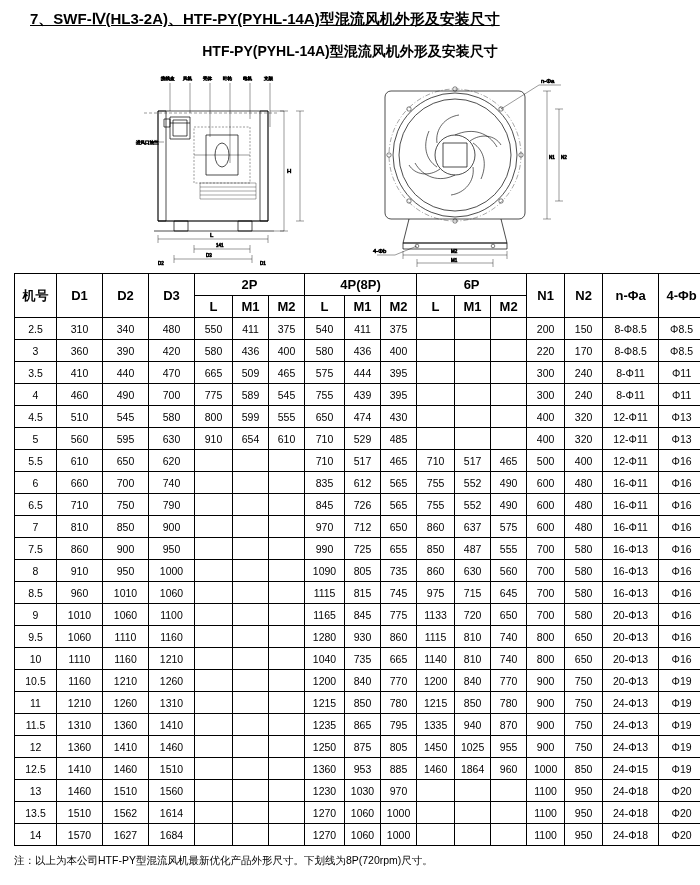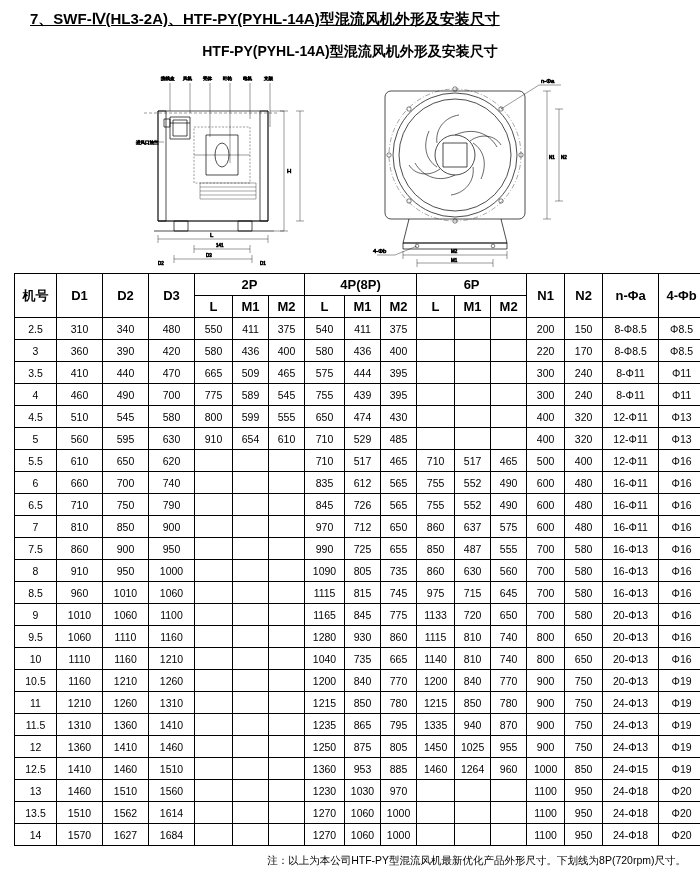--- a/index.html
+++ b/index.html
@@ -88,21 +88,20 @@
   table.spec th {
     font-weight: bold;
     font-size: 13px;
   }
   td.u {
   }
   .note {
     font-size: 10.5px;
     margin-top: 7px;
     line-height: 1.4;
-    text-align: right;
   }
 </style>
 </head>
 <body>
 
 <div class="page">
 
   <div class="heading">7、SWF-Ⅳ(HL3-2A)、HTF-PY(PYHL-14A)型混流风机外形及安装尺寸</div>
 
   <div class="subheading">HTF-PY(PYHL-14A)型混流风机外形及安装尺寸</div>
@@ -712,21 +711,21 @@
           <td>1410</td>
           <td>1460</td>
           <td>1510</td>
           <td></td>
           <td></td>
           <td></td>
           <td class="u">1360</td>
           <td class="u">953</td>
           <td class="u">885</td>
           <td>1460</td>
-          <td>1264</td>
+          <td>1864</td>
           <td>960</td>
           <td>1000</td>
           <td>850</td>
           <td>24-Φ15</td>
           <td>Φ19</td>
         </tr>
         <tr>
           <td>13</td>
           <td>1460</td>
           <td>1510</td>

